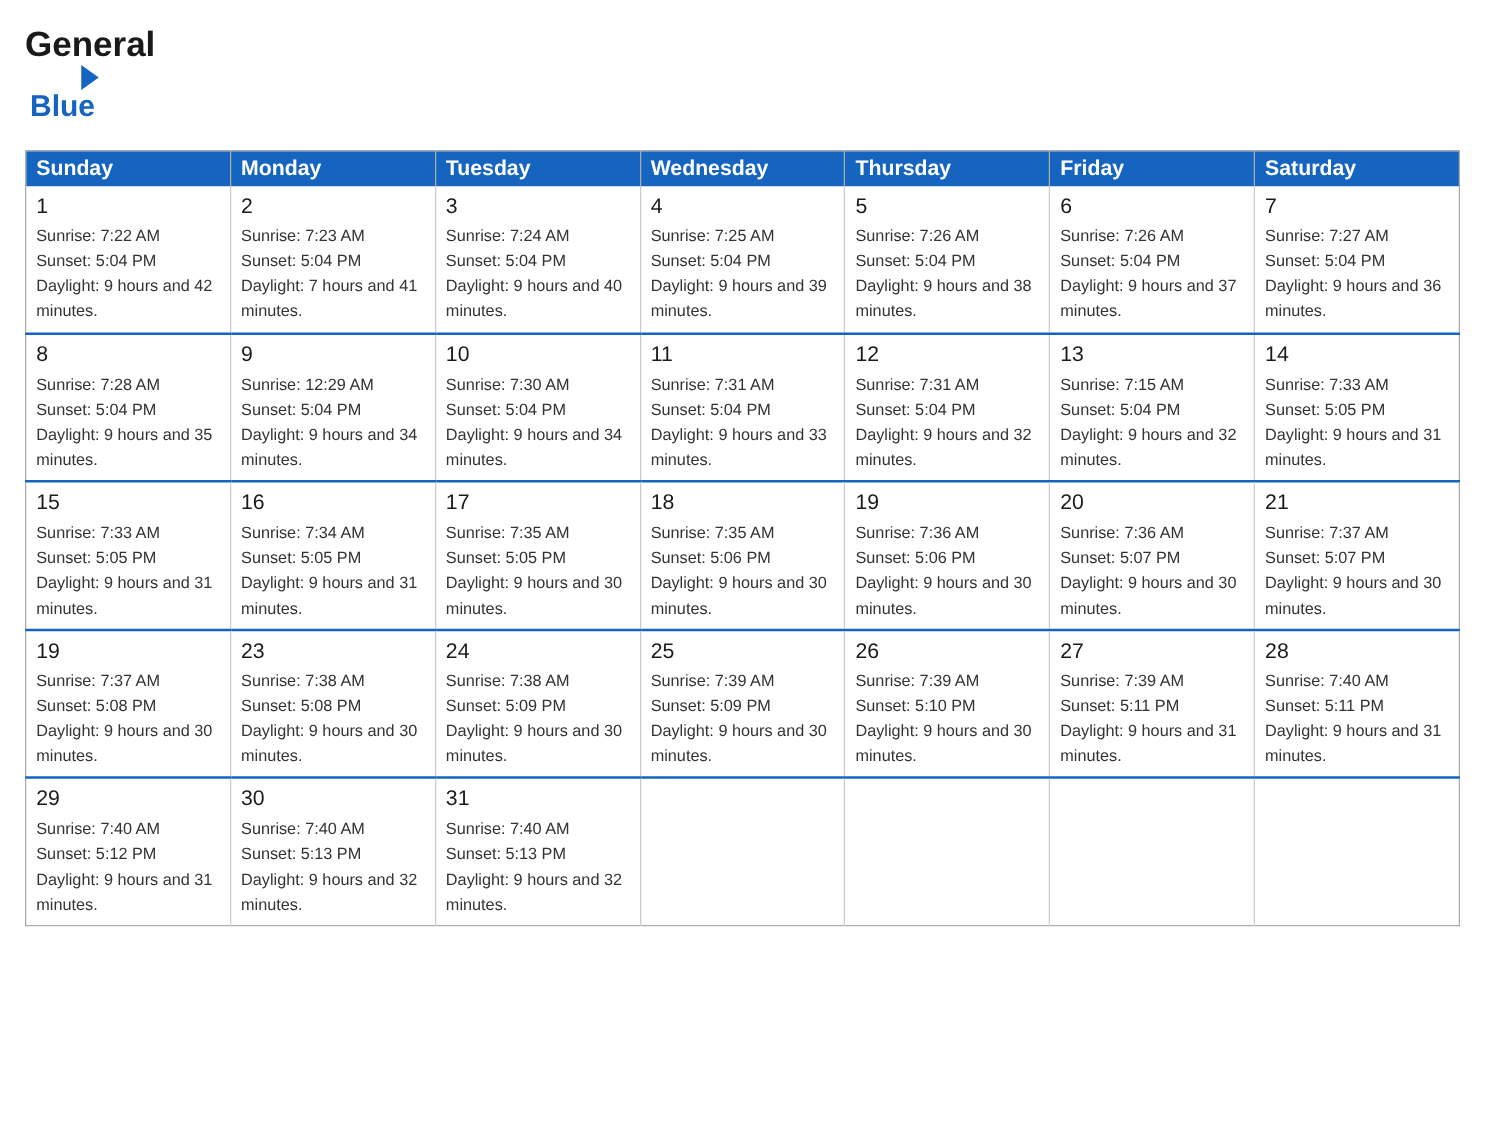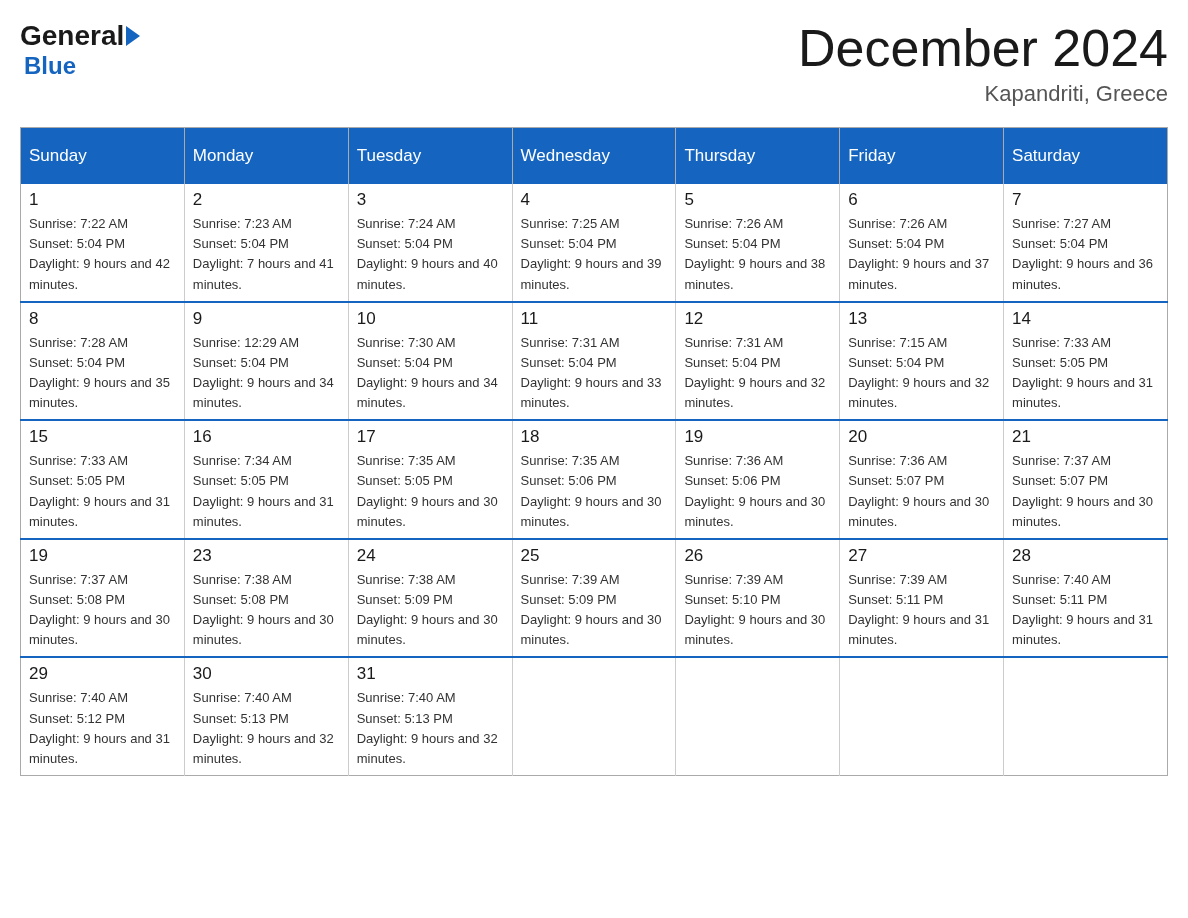--- a/index.html
+++ b/index.html
@@ -20,20 +20,21 @@
       display: flex;
       flex-direction: column;
       align-items: flex-start;
     }
     .logo-general {
       font-size: 28px;
       font-weight: bold;
       color: #1a1a1a;
       display: flex;
       align-items: center;
+      flex-direction: column;
     }
     .logo-general .arrow {
       display: inline-block;
       width: 0;
       height: 0;
       border-left: 14px solid #1565c0;
       border-top: 10px solid transparent;
       border-bottom: 10px solid transparent;
       margin-left: 2px;
       margin-right: 2px;
@@ -60,24 +61,24 @@
       margin-top: 4px;
     }
     .calendar {
       width: 100%;
       border-collapse: collapse;
       border: 1px solid #aaa;
     }
     .calendar thead tr th {
       background-color: #1565c0;
       color: #fff;
-      padding: 18px 8px;
+      padding: 4px 8px;
       text-align: left;
       font-size: 17px;
-      font-weight: normal;
+      font-weight: bold;
       border-right: 1px solid #aaa;
     }
     .calendar thead tr th:last-child {
       border-right: none;
     }
     .calendar tbody tr td {
       vertical-align: top;
       padding: 6px 8px;
       border-right: 1px solid #ccc;
       border-bottom: 2px solid #1565c0;
@@ -111,24 +112,20 @@
 </head>
 <body>
 
 <div class="header">
   <div class="logo">
     <div class="logo-general">
       <span>General</span>
       <span class="arrow"></span>
     </div>
     <span class="logo-blue">Blue</span>
-  </div>
-  <div class="title-block">
-    <h1>December 2024</h1>
-    <h2>Kapandriti, Greece</h2>
   </div>
 </div>
 
 <table class="calendar">
   <thead>
     <tr>
       <th>Sunday</th>
       <th>Monday</th>
       <th>Tuesday</th>
       <th>Wednesday</th>

